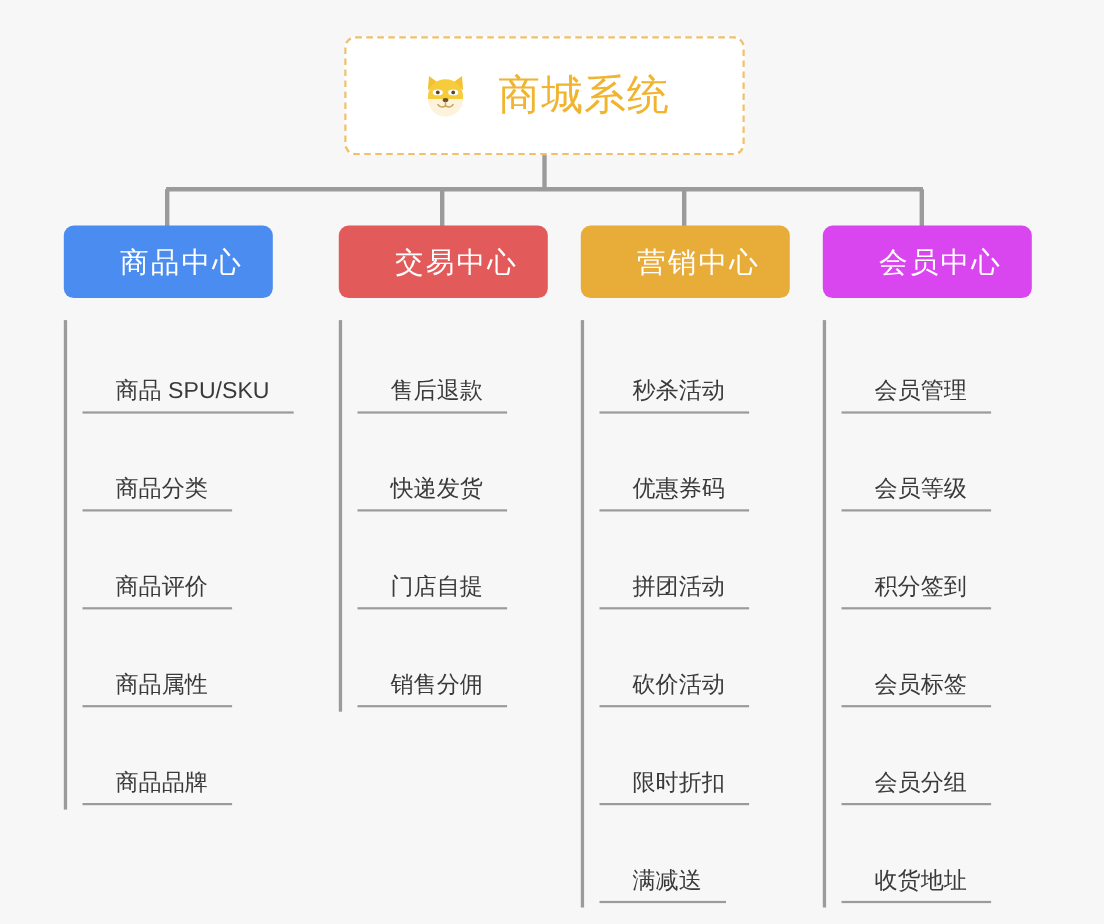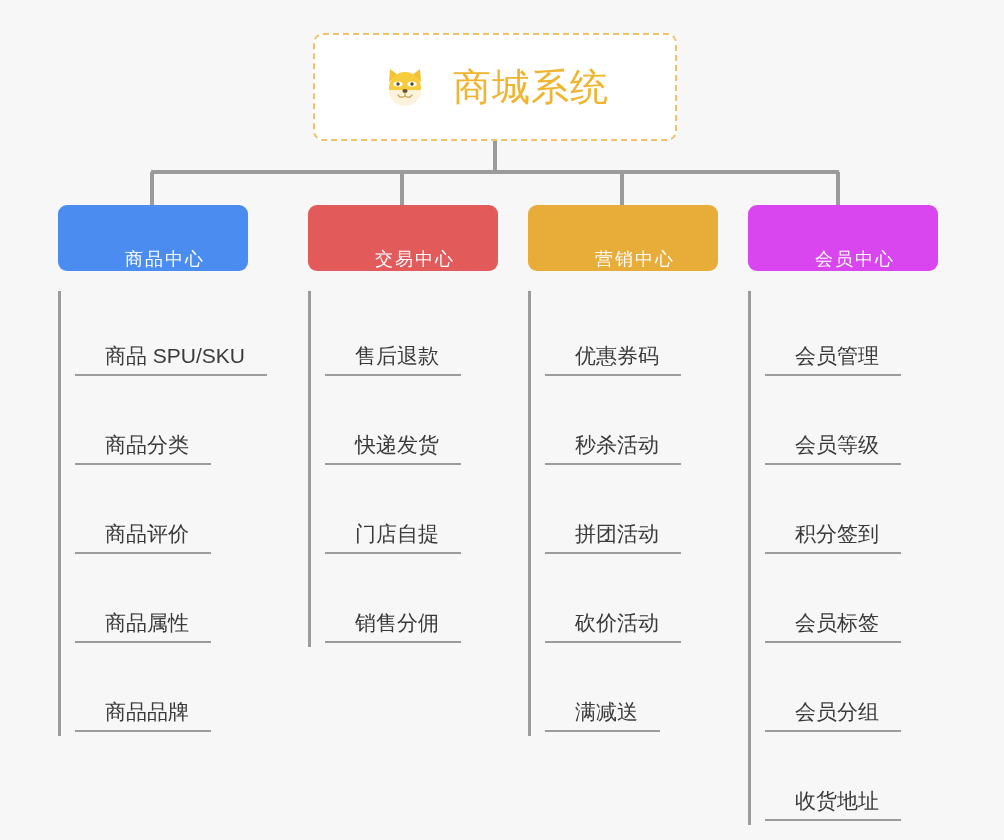--- a/index.html
+++ b/index.html
@@ -68,24 +68,24 @@
   }
   #col-0 { left: 58px; }
   #col-1 { left: 308px; }
   #col-2 { left: 528px; }
   #col-3 { left: 748px; }
 
   .cat-header {
     height: 66px;
     border-radius: 9px;
     display: flex;
-    align-items: flex-end;
+    align-items: center;
     justify-content: center;
     color: #FFFFFF;
-    font-size: 18px;
+    font-size: 26px;
     letter-spacing: 2px;
     box-sizing: border-box;
     padding-left: 24px;
   }
 
   .leaf-list {
     position: relative;
     margin-top: 20px;
     padding-left: 14px;
     border-left: 3px solid #9B9B9B;
@@ -191,30 +191,33 @@
       </div>
     </div>
   </div>
 
   <div class="column" id="col-2">
     <div class="cat-header" style="background:#E8AC39">
       <span>营销中心</span>
     </div>
     <div class="leaf-list">
       <div class="leaf-item">
+        <span class="leaf-label">秒杀活动</span>
+      </div>
+      <div class="leaf-item">
         <span class="leaf-label">优惠券码</span>
       </div>
       <div class="leaf-item">
-        <span class="leaf-label">秒杀活动</span>
-      </div>
-      <div class="leaf-item">
         <span class="leaf-label">拼团活动</span>
       </div>
       <div class="leaf-item">
         <span class="leaf-label">砍价活动</span>
+      </div>
+      <div class="leaf-item">
+        <span class="leaf-label">限时折扣</span>
       </div>
       <div class="leaf-item">
         <span class="leaf-label">满减送</span>
       </div>
     </div>
   </div>
 
   <div class="column" id="col-3">
     <div class="cat-header" style="background:#d946ef">
       <span>会员中心</span>

